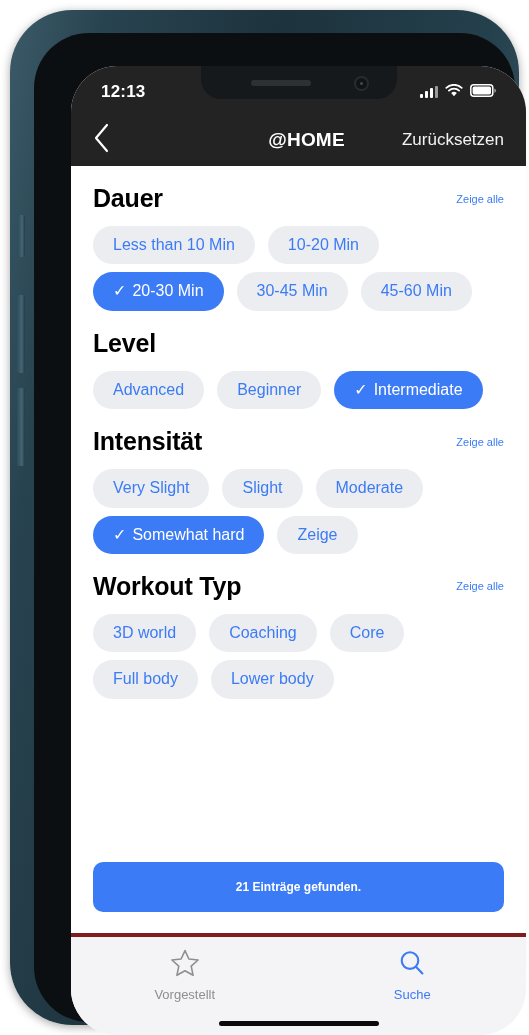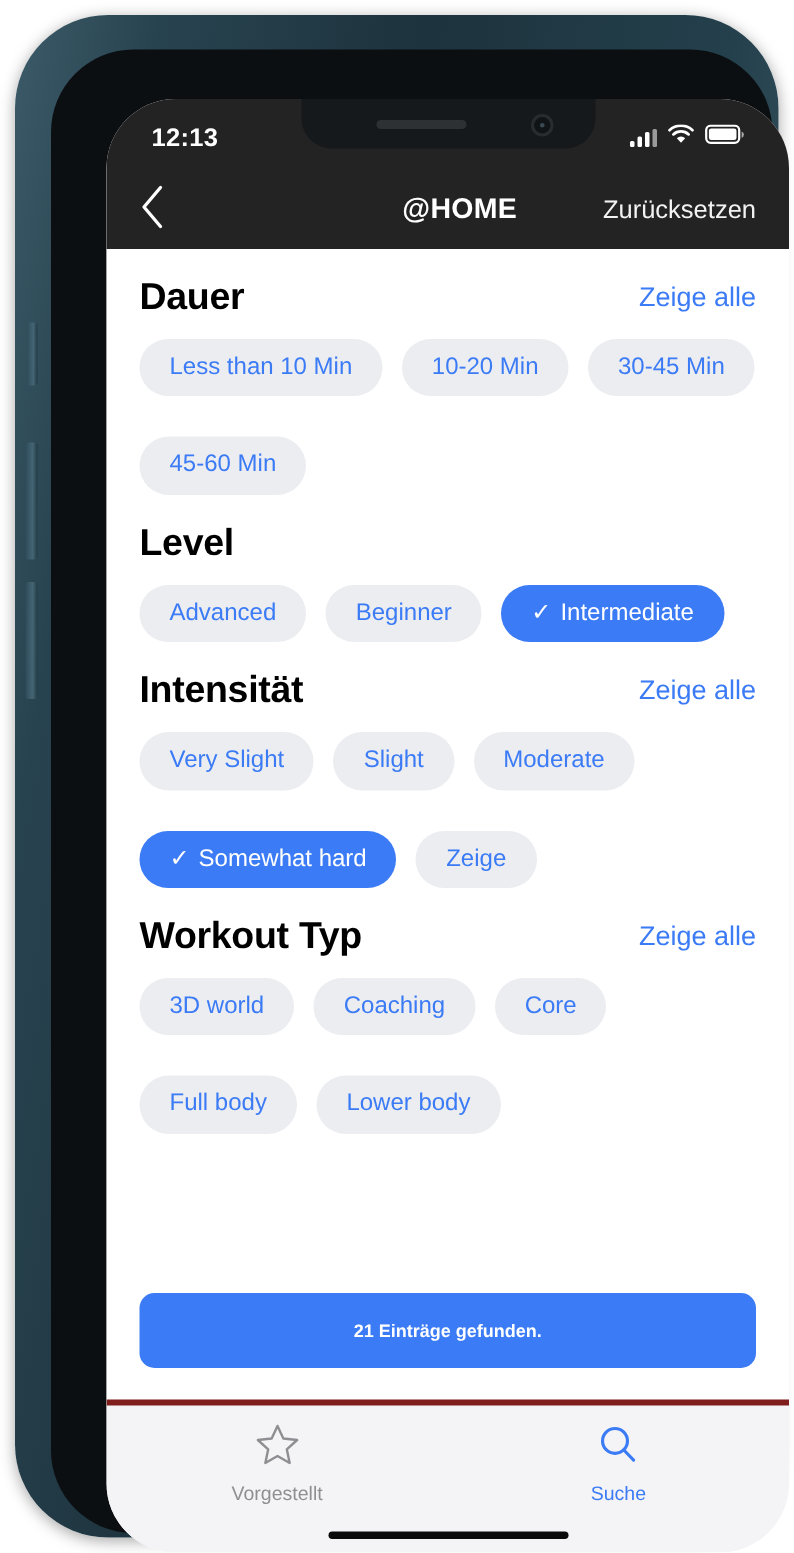--- a/index.html
+++ b/index.html
@@ -157,28 +157,28 @@
     justify-content: space-between;
     margin-bottom: 13px;
   }
   .section-title {
     font-size: 25px;
     font-weight: bold;
     color: #000;
     letter-spacing: -.2px;
   }
   .section-link {
-    font-size: 18px;
+    font-size: 11px;
     color: #3b7bf5;
     cursor: pointer;
   }
   .chips {
     display: flex;
     flex-wrap: wrap;
-    gap: 27px 13px;
+    gap: 8px 13px;
   }
   .chip {
     background: #ecedf1;
     color: #3b7bf5;
     font-size: 16px;
     padding: 10px 20px;
     border-radius: 20px;
     white-space: nowrap;
     cursor: pointer;
     line-height: 1.15;
@@ -296,20 +296,21 @@
       <div id="content">
         <div id="sections-host">
             <div class="section">
               <div class="section-head">
                 <div class="section-title">Dauer</div>
                 <div class="section-link">Zeige alle</div>
               </div>
               <div class="chips">
                 <div class="chip"><span>Less than 10 Min</span></div>
                 <div class="chip"><span>10-20 Min</span></div>
+                <div class="chip selected"><span class="tick">✓</span><span>20-30 Min</span></div>
                 <div class="chip"><span>30-45 Min</span></div>
                 <div class="chip"><span>45-60 Min</span></div>
               </div>
             </div>
             <div class="section">
               <div class="section-head">
                 <div class="section-title">Level</div>
               </div>
               <div class="chips">
                 <div class="chip"><span>Advanced</span></div>

